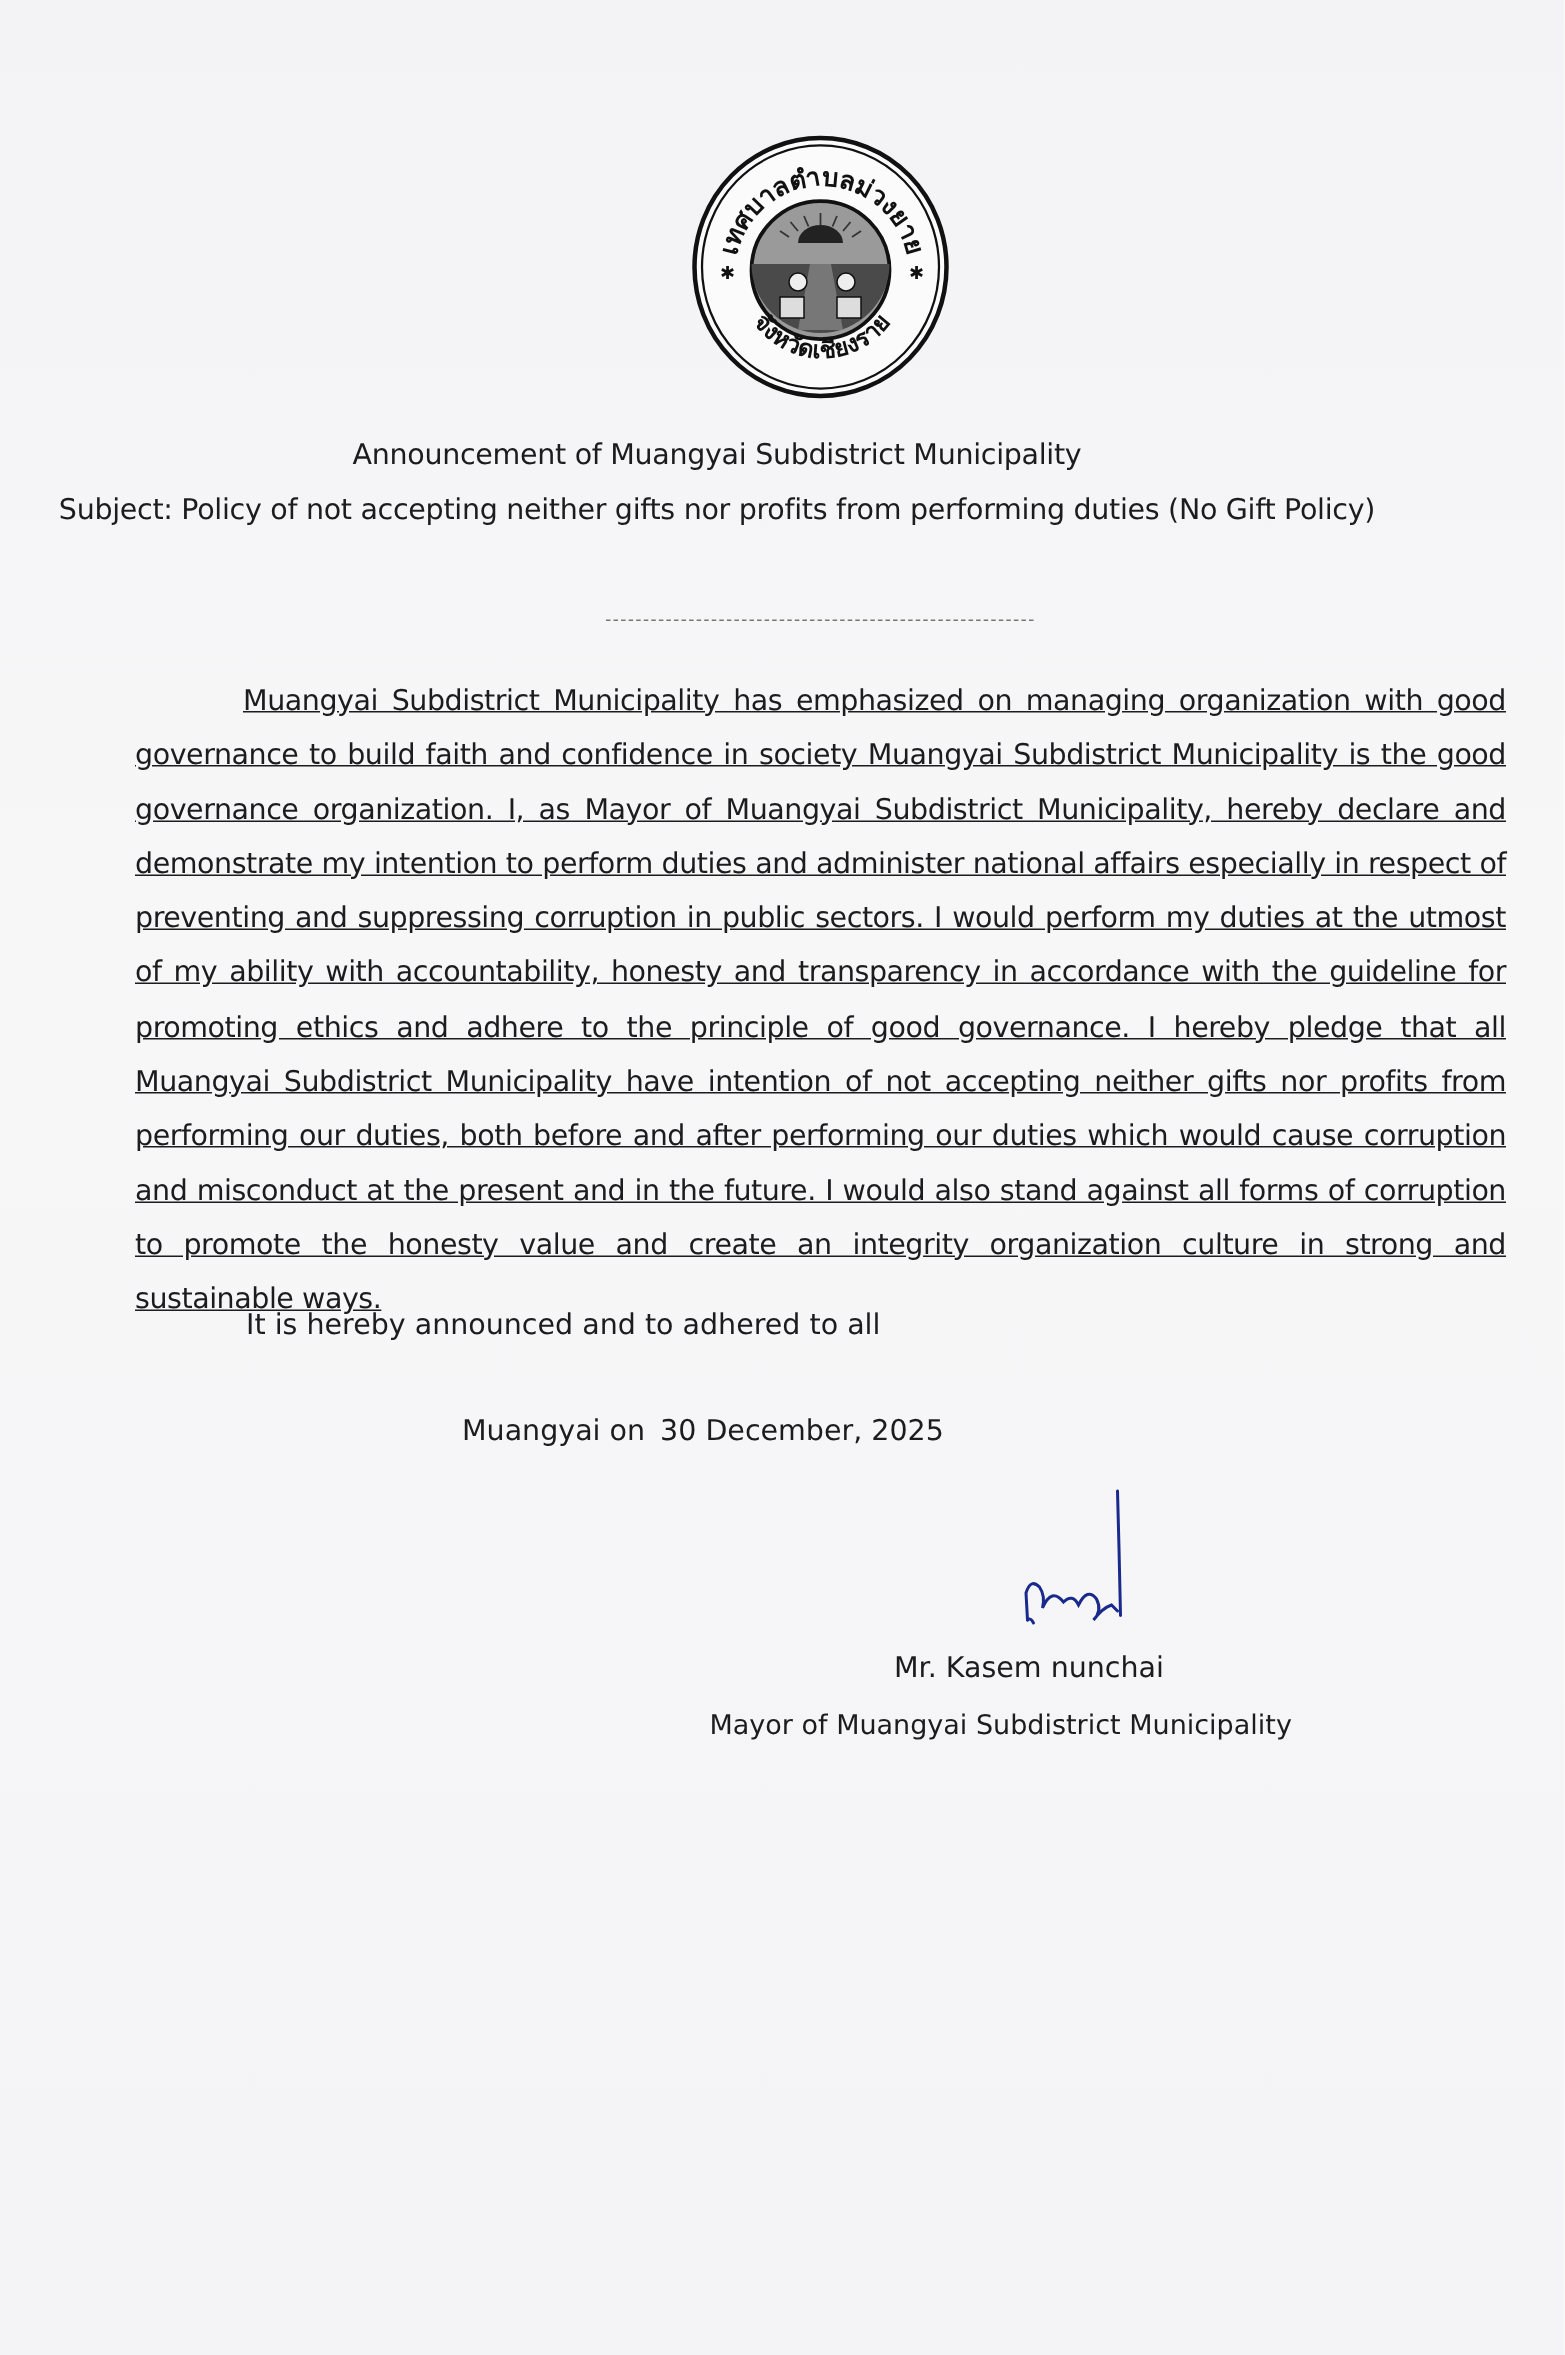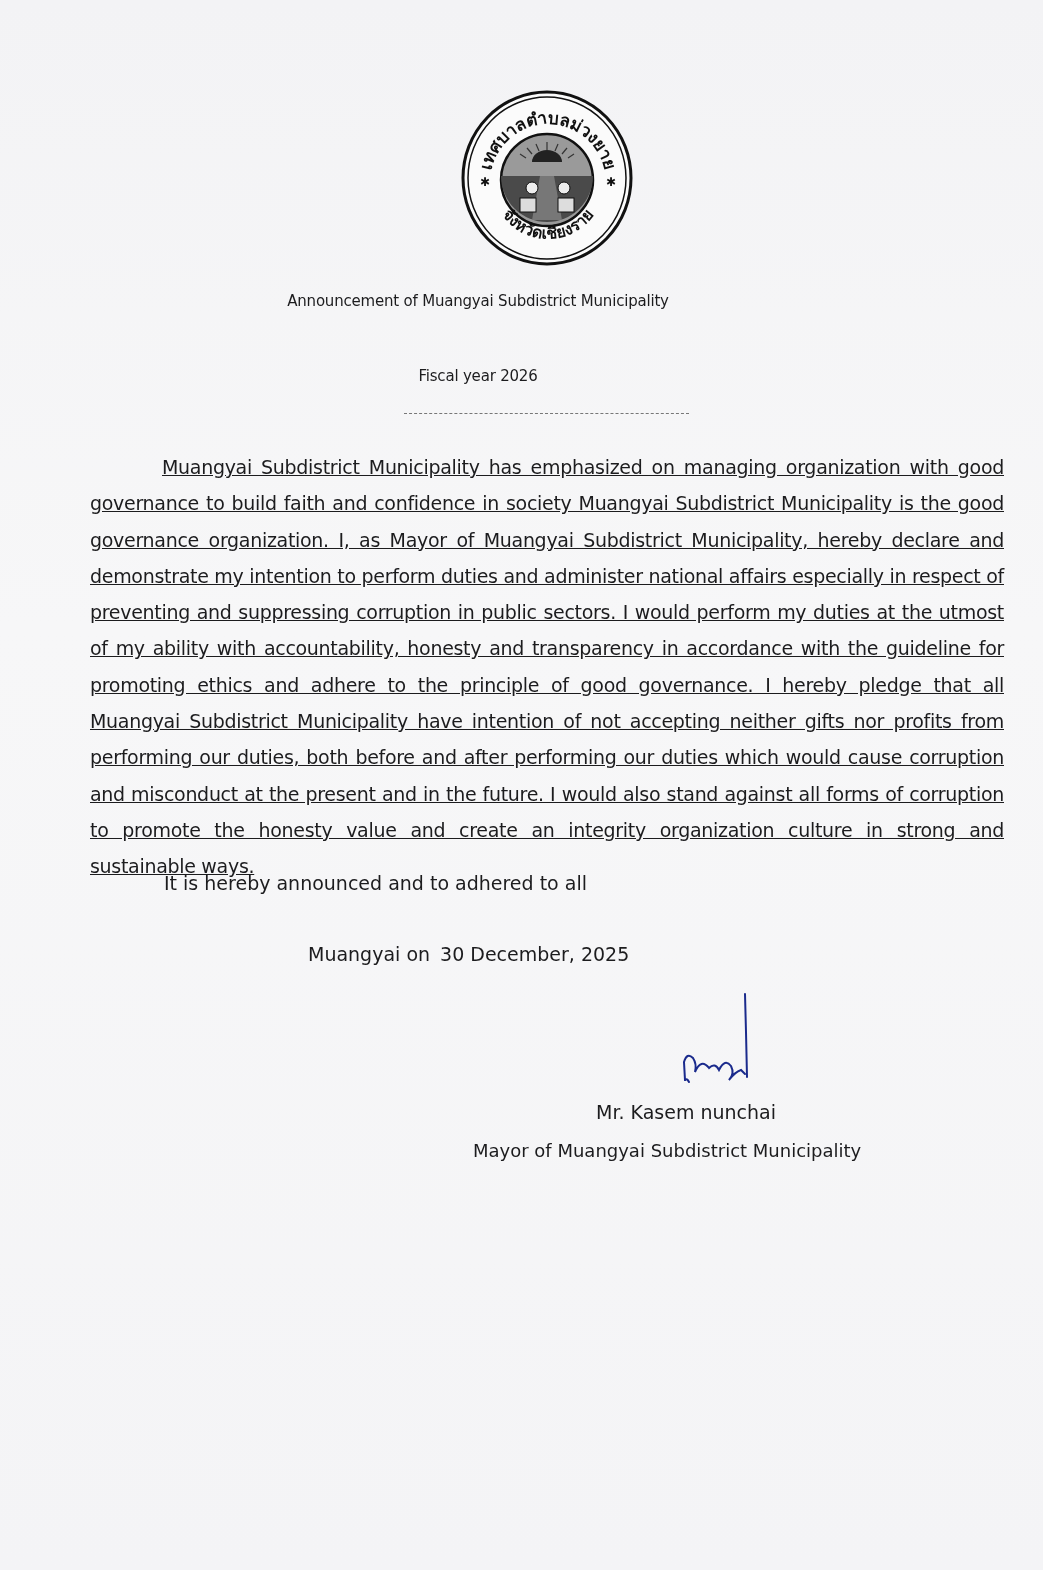--- a/index.html
+++ b/index.html
@@ -5,21 +5,21 @@
     html, body { margin: 0; padding: 0; }
     body {
       width: 1043px; height: 1570px; overflow: hidden;
       background: linear-gradient(180deg, #f3f3f5 0%, #f7f7f8 40%, #f4f4f6 100%);
       font-family: "DejaVu Sans", sans-serif;
       color: #1c1c1e;
       position: relative;
     }
     .page { position: absolute; inset: 0; }
     .seal { position: absolute; left: 460px; top: 90px; width: 174px; height: 176px; }
-    .center-line { position: absolute; left: 0; width: 956px; text-align: center; font-size: 15px; letter-spacing: -0.2px; }
+    .center-line { position: absolute; left: 0; width: 956px; text-align: center; font-size: 19px; letter-spacing: -0.2px; }
     .title { top: 292px; }
     .subject { top: 329px; }
     .fiscal { top: 367px; }
     .divider { position: absolute; left: 404px; top: 413px; width: 285px; border-top: 1px dashed #777; }
     .body-text {
       position: absolute; left: 90px; top: 449px; width: 914px;
       font-size: 19px; line-height: 36.3px; text-align: justify; letter-spacing: -0.3px;
       text-indent: 72px;
       text-decoration: underline;
     }
@@ -63,21 +63,21 @@
       <textPath href="#arcTop" startOffset="50%" text-anchor="middle">เทศบาลตำบลม่วงยาย</textPath>
     </text>
     <text font-size="16" font-weight="bold" fill="#111" font-family="DejaVu Sans, sans-serif">
       <textPath href="#arcBot" startOffset="50%" text-anchor="middle">จังหวัดเชียงราย</textPath>
     </text>
     <text x="20" y="96" font-size="12" fill="#111">✱</text>
     <text x="146" y="96" font-size="12" fill="#111">✱</text>
   </svg>
 
   <div class="center-line title">Announcement of Muangyai Subdistrict Municipality</div>
-  <div class="center-line fiscal">Fiscal year 2026</div>
+  <div class="center-line subject">Subject: Policy of not accepting neither gifts nor profits from performing duties (No Gift Policy)</div>
   <div class="divider"></div>
 
   <p class="body-text" style="margin:0">Muangyai Subdistrict Municipality has emphasized on managing organization with good governance to build faith and confidence in society Muangyai Subdistrict Municipality is the good governance organization. I, as Mayor of Muangyai Subdistrict Municipality, hereby declare and demonstrate my intention to perform duties and administer national affairs especially in respect of preventing and suppressing corruption in public sectors. I would perform my duties at the utmost of my ability with accountability, honesty and transparency in accordance with the guideline for promoting ethics and adhere to the principle of good governance. I hereby pledge that all Muangyai Subdistrict Municipality have intention of not accepting neither gifts nor profits from performing our duties, both before and after performing our duties which would cause corruption and misconduct at the present and in the future. I would also stand against all forms of corruption to promote the honesty value and create an integrity organization culture in strong and sustainable ways.</p>
 
   <div class="announce">It is hereby announced and to adhered to all</div>
   <div class="date-line">
     <span>Muangyai on</span><span class="gap"></span><span>30 December, 2025</span>
   </div>
 
   <svg class="signature" viewBox="0 0 90 100">

